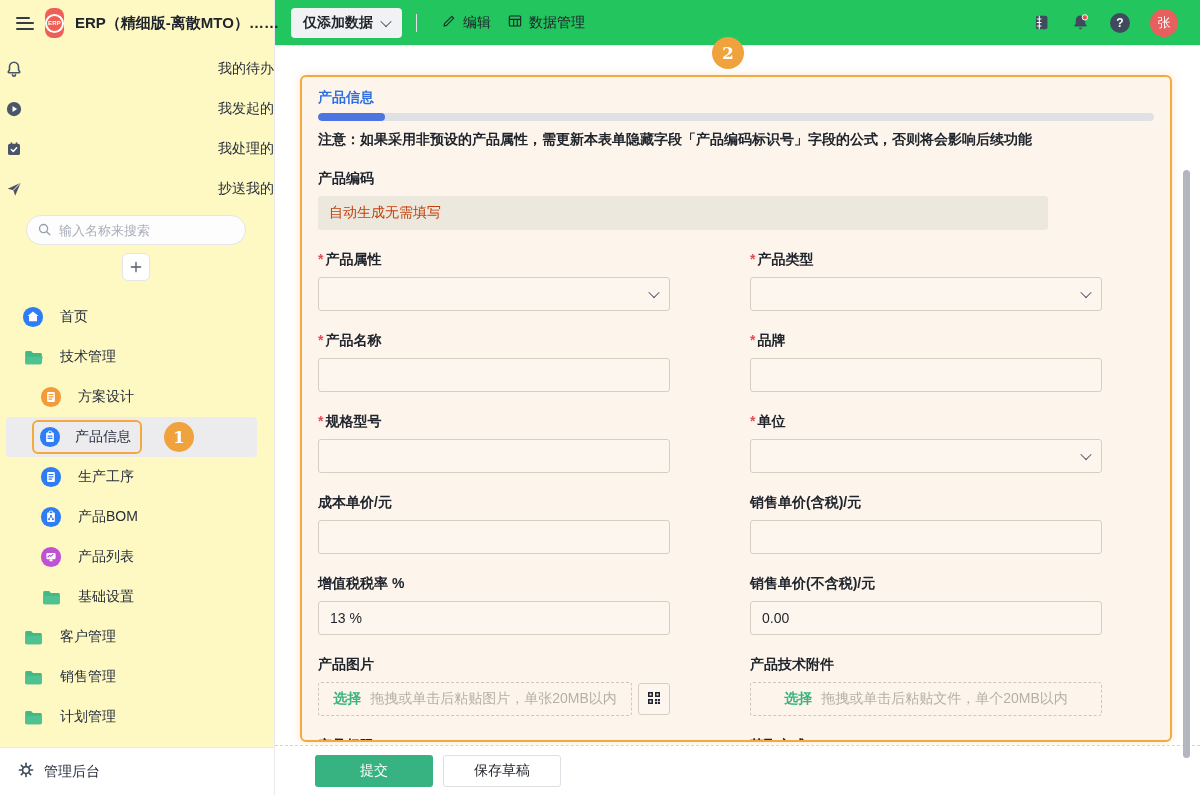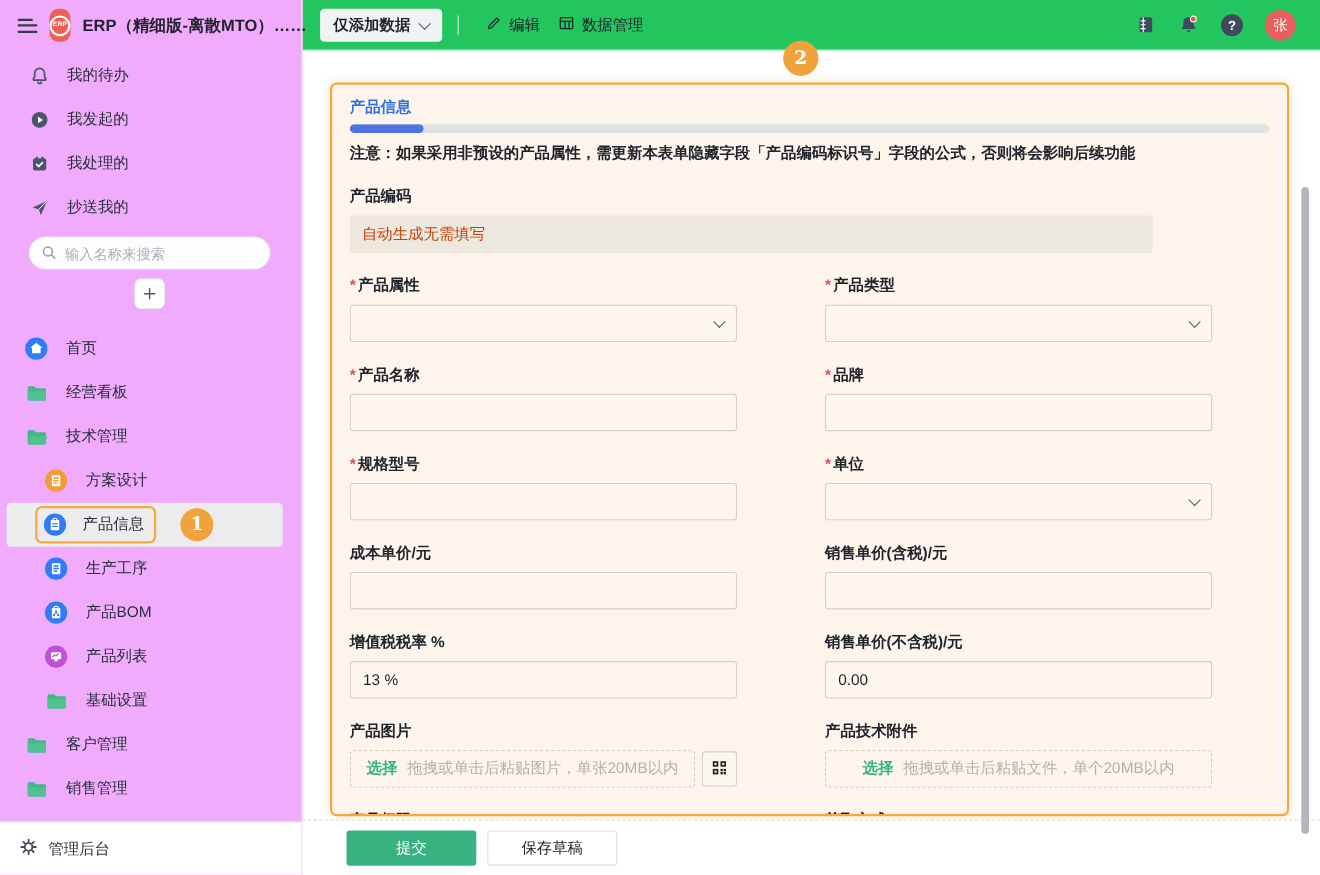--- a/index.html
+++ b/index.html
@@ -4,33 +4,33 @@
 <style>
   * { margin:0; padding:0; box-sizing:border-box; }
   html,body { width:1200px; height:795px; }
   body {
     font-family:"Liberation Sans","DejaVu Sans",sans-serif;
     color:#1f2329; background:#ffffff; position:relative; overflow:hidden;
     font-size:14px;
   }
   
   .sidebar { position:absolute; left:0; top:0; width:275px; height:795px;
-             background:#f0abfc; border-right:1px solid #e9eaee; z-index:6; }
+             background:#fef9c3; border-right:1px solid #e9eaee; z-index:6; }
   .side-header { height:46px; display:flex; align-items:center; padding-left:16px; gap:11px; }
   .hamburger { width:18px; height:13px; display:flex; flex-direction:column; justify-content:space-between; cursor:pointer; }
   .hamburger span { height:2px; background:#343c49; border-radius:2px; }
   .hamburger span:nth-child(1){ width:14px; }
   .hamburger span:nth-child(2){ width:18px; }
   .hamburger span:nth-child(3){ width:18px; }
   .logo { width:30px; height:30px; border-radius:8px; background:#ee6055; display:flex; align-items:center; justify-content:center; }
   .logo .ring { width:19px; height:19px; border:2px solid #fff; border-radius:50%; display:flex; align-items:center; justify-content:center;
                 color:#fff; font-size:6px; font-weight:700; letter-spacing:.2px; }
   .app-title { font-size:15px; font-weight:700; color:#20242c; white-space:nowrap; }
   .personal { padding-top:3px; }
-  .side-item { height:40px; display:flex; align-items:center; padding-left:26px; gap:16px; cursor:pointer; }
+  .side-item { height:40px; display:flex; align-items:center; padding-left:4px; gap:16px; cursor:pointer;justify-content:space-between; }
   .side-item .pi { width:19px; height:19px; display:flex; align-items:center; justify-content:center; }
   .side-label { font-size:14px; color:#272e3b; }
   .search-row { margin:6px 14px 0 12px; display:flex; gap:8px; align-items:center;flex-direction:column; }
   .search-wrap { position:relative; flex:1; }
   .search-input { width:100%; height:30px; border:1px solid #e3e5e9; border-radius:15px; background:#fdfdfe;
                   padding:0 10px 0 32px; font-size:13px; color:#272e3b; outline:none;
                   font-family:"Liberation Sans","DejaVu Sans",sans-serif; }
   .search-input::placeholder { color:#a9aeb8; }
   .search-icon { position:absolute; left:11px; top:7px; }
   .plus-btn { width:28px; height:28px; border:1px solid #e3e5e9; border-radius:6px; background:#fff;
@@ -180,29 +180,20 @@
             <circle cx="12" cy="12" r="11" fill="#2e7cf6"></circle>
             <path d="M12 6l6 5h-1.7v5.5H7.7V11H6z" fill="#fff"></path>
           </svg>
       </span>
       <span class="mi-label">首页</span>
     </div>
     <div class="menu-item lvl1">
       <span class="mi-icon">
         <svg width="21" height="21" viewBox="0 0 24 24">
             <path d="M2.5 6.2c0-.9.7-1.6 1.6-1.6h5.2l2 2.2h8.6c.9 0 1.6.7 1.6 1.6V18c0 .9-.7 1.6-1.6 1.6H4.1c-.9 0-1.6-.7-1.6-1.6z" fill="#43b784"></path>
-            <path d="M2.5 10h19V18c0 .9-.7 1.6-1.6 1.6H4.1c-.9 0-1.6-.7-1.6-1.6z" fill="#4fc292"></path>
-          </svg>
-      </span>
-      <span class="mi-label">经营看板</span>
-    </div>
-    <div class="menu-item lvl1">
-      <span class="mi-icon">
-        <svg width="21" height="21" viewBox="0 0 24 24">
-            <path d="M2.5 6.2c0-.9.7-1.6 1.6-1.6h5.2l2 2.2h8.6c.9 0 1.6.7 1.6 1.6V18c0 .9-.7 1.6-1.6 1.6H4.1c-.9 0-1.6-.7-1.6-1.6z" fill="#43b784"></path>
             <path d="M4.5 11h18.2l-2.3 8.6H2.8z" fill="#4fc292"></path>
           </svg>
       </span>
       <span class="mi-label">技术管理</span>
     </div>
     <div class="menu-item lvl2">
       <span class="mi-icon">
         <svg width="22" height="22" viewBox="0 0 24 24">
             <circle cx="12" cy="12" r="11" fill="#f29b38"></circle>
             <rect x="7.8" y="6.5" width="8.4" height="11" rx="1.2" fill="#fff"></rect>

